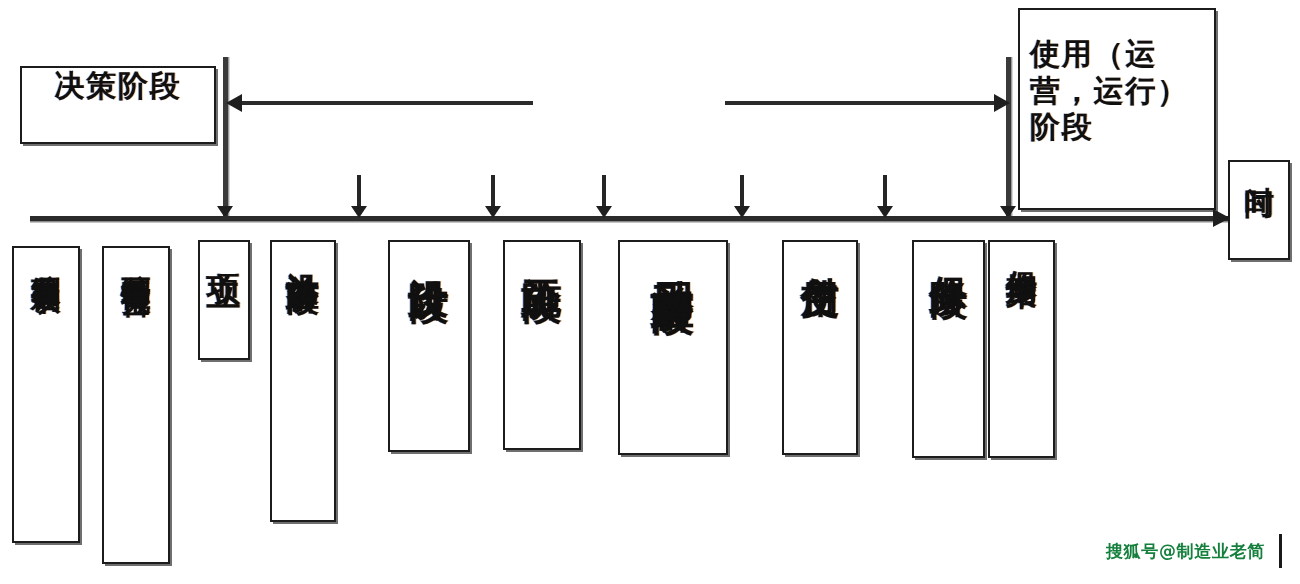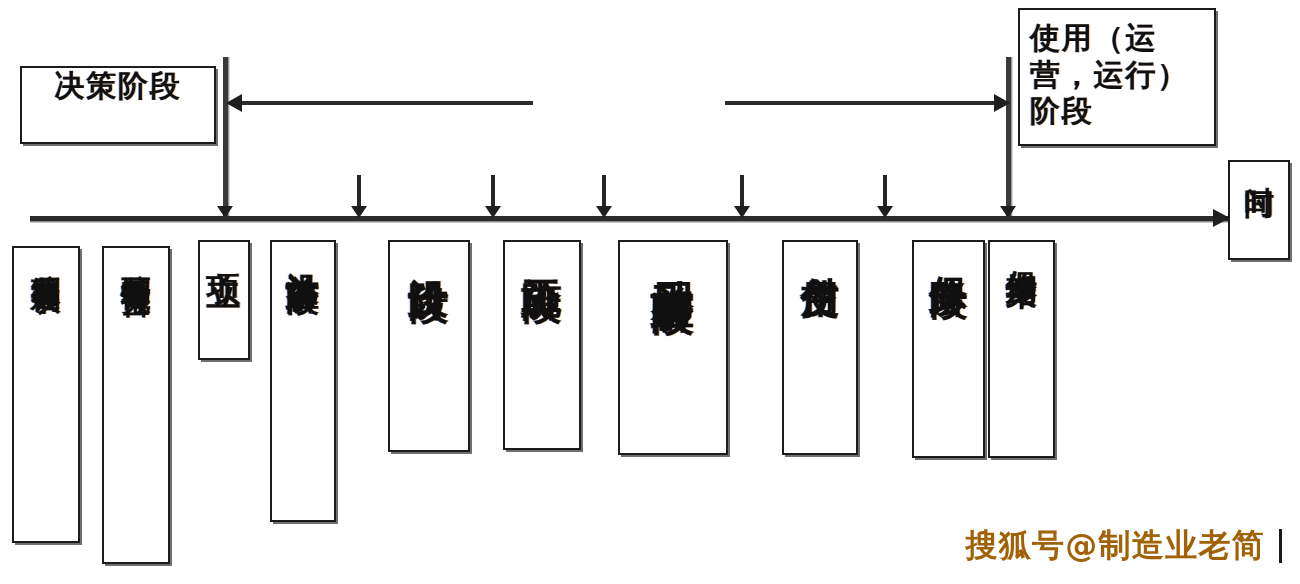--- a/index.html
+++ b/index.html
@@ -98,39 +98,39 @@
     border-left:16px solid #1f1f1f;
   }
 
   
   .watermark{
     position:absolute;
     right:18px;bottom:16px;
     display:flex;align-items:center;gap:14px;
   }
   .watermark .wtxt{
-    font-size:32px;font-weight:700;color:#a16207;
+    font-size:17px;font-weight:700;color:#15803d;
     letter-spacing:.04em;
     text-shadow:0.6px 0.6px 0 rgba(255,255,255,.9);
   }
   .watermark .wbar{
     width:3px;height:34px;background:#1a1a1a;
   }
 </style>
 </head>
 <body>
 
 <div id="stage">
 
   <div class="box phase" style="left:20px;top:66px;width:196px;height:78px;">
     <span class="txt">决策阶段</span>
   </div>
 
 
-  <div class="box phase" style="left:1018px;top:8px;width:198px;height:138px;align-items:flex-start;justify-content:flex-start;padding:10px 6px 0 10px;">
+  <div class="box phase" style="left:1018px;top:8px;width:198px;height:202px;align-items:flex-start;justify-content:flex-start;padding:26px 6px 0 10px;">
     <span class="txt" style="text-align:left;">使用（运
 营，运行）
 阶段</span>
   </div>
 
   <div class="box" style="left:1228px;top:160px;width:62px;height:100px;">
     <span class="txt" style="writing-mode:vertical-rl;text-orientation:upright;font-size:30px;line-height:1.0;">时间</span>
   </div>
 
   <div class="vline" style="left:223px;top:57px;height:163px;"></div>

